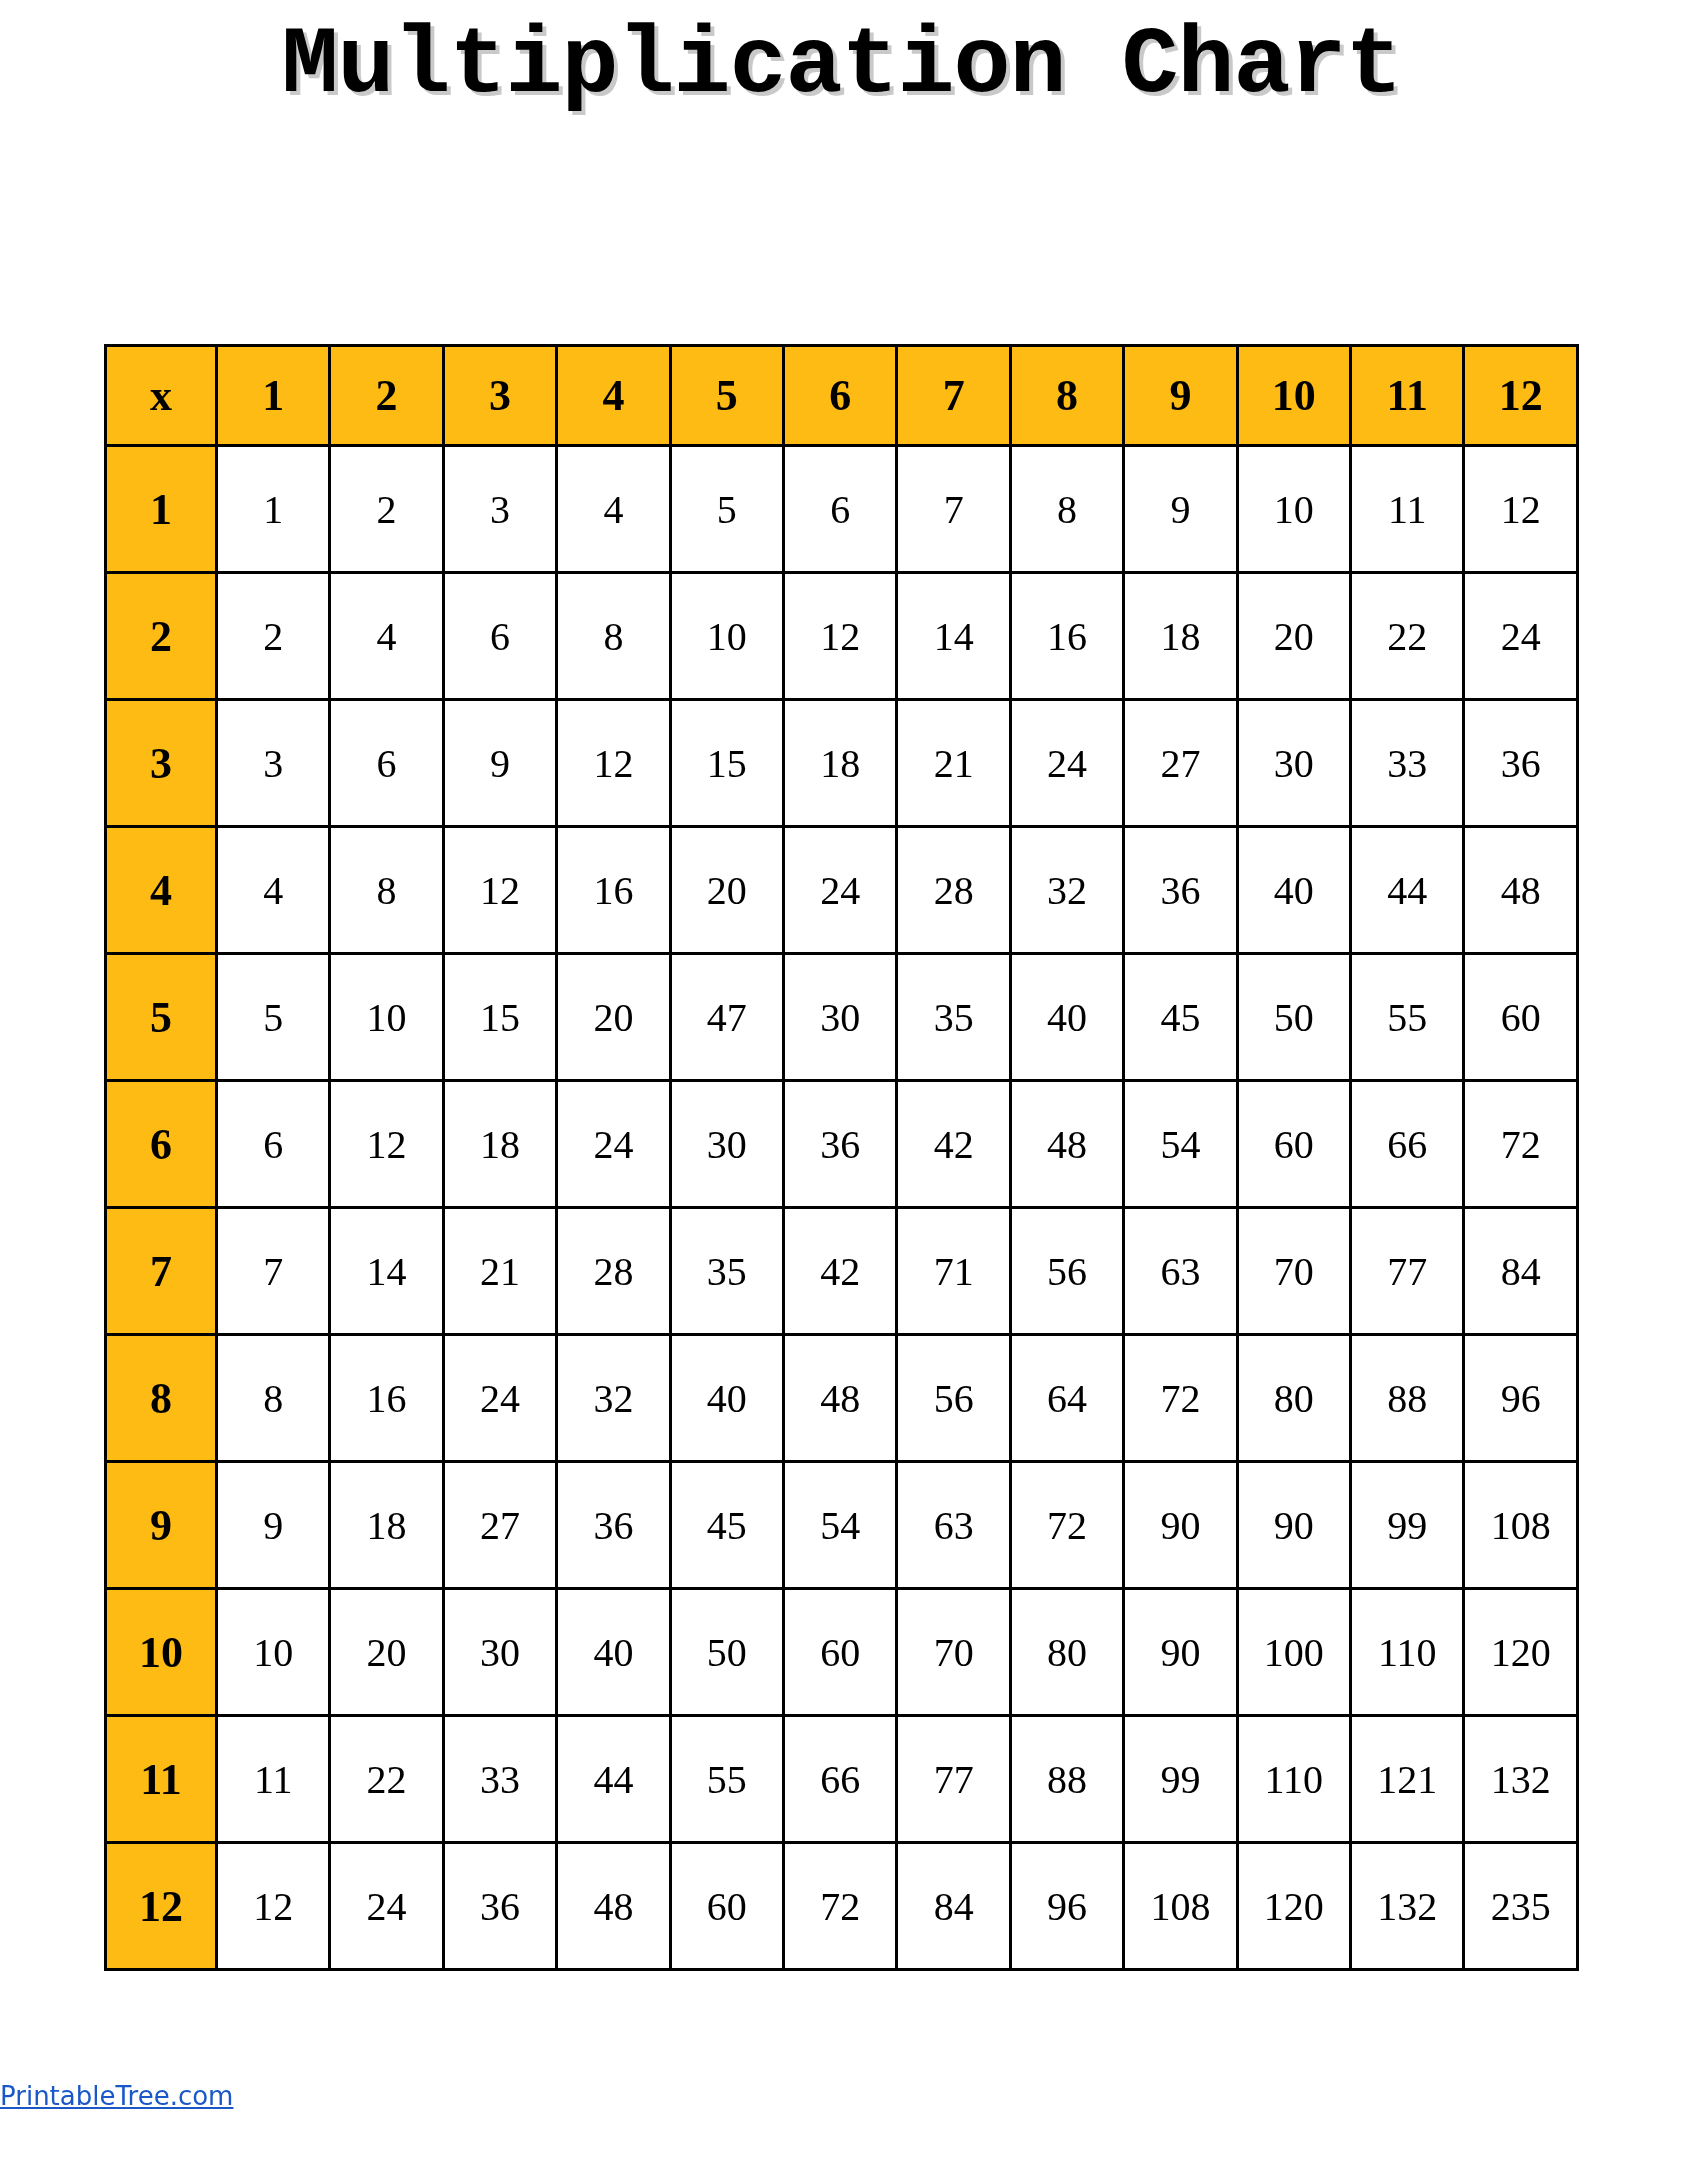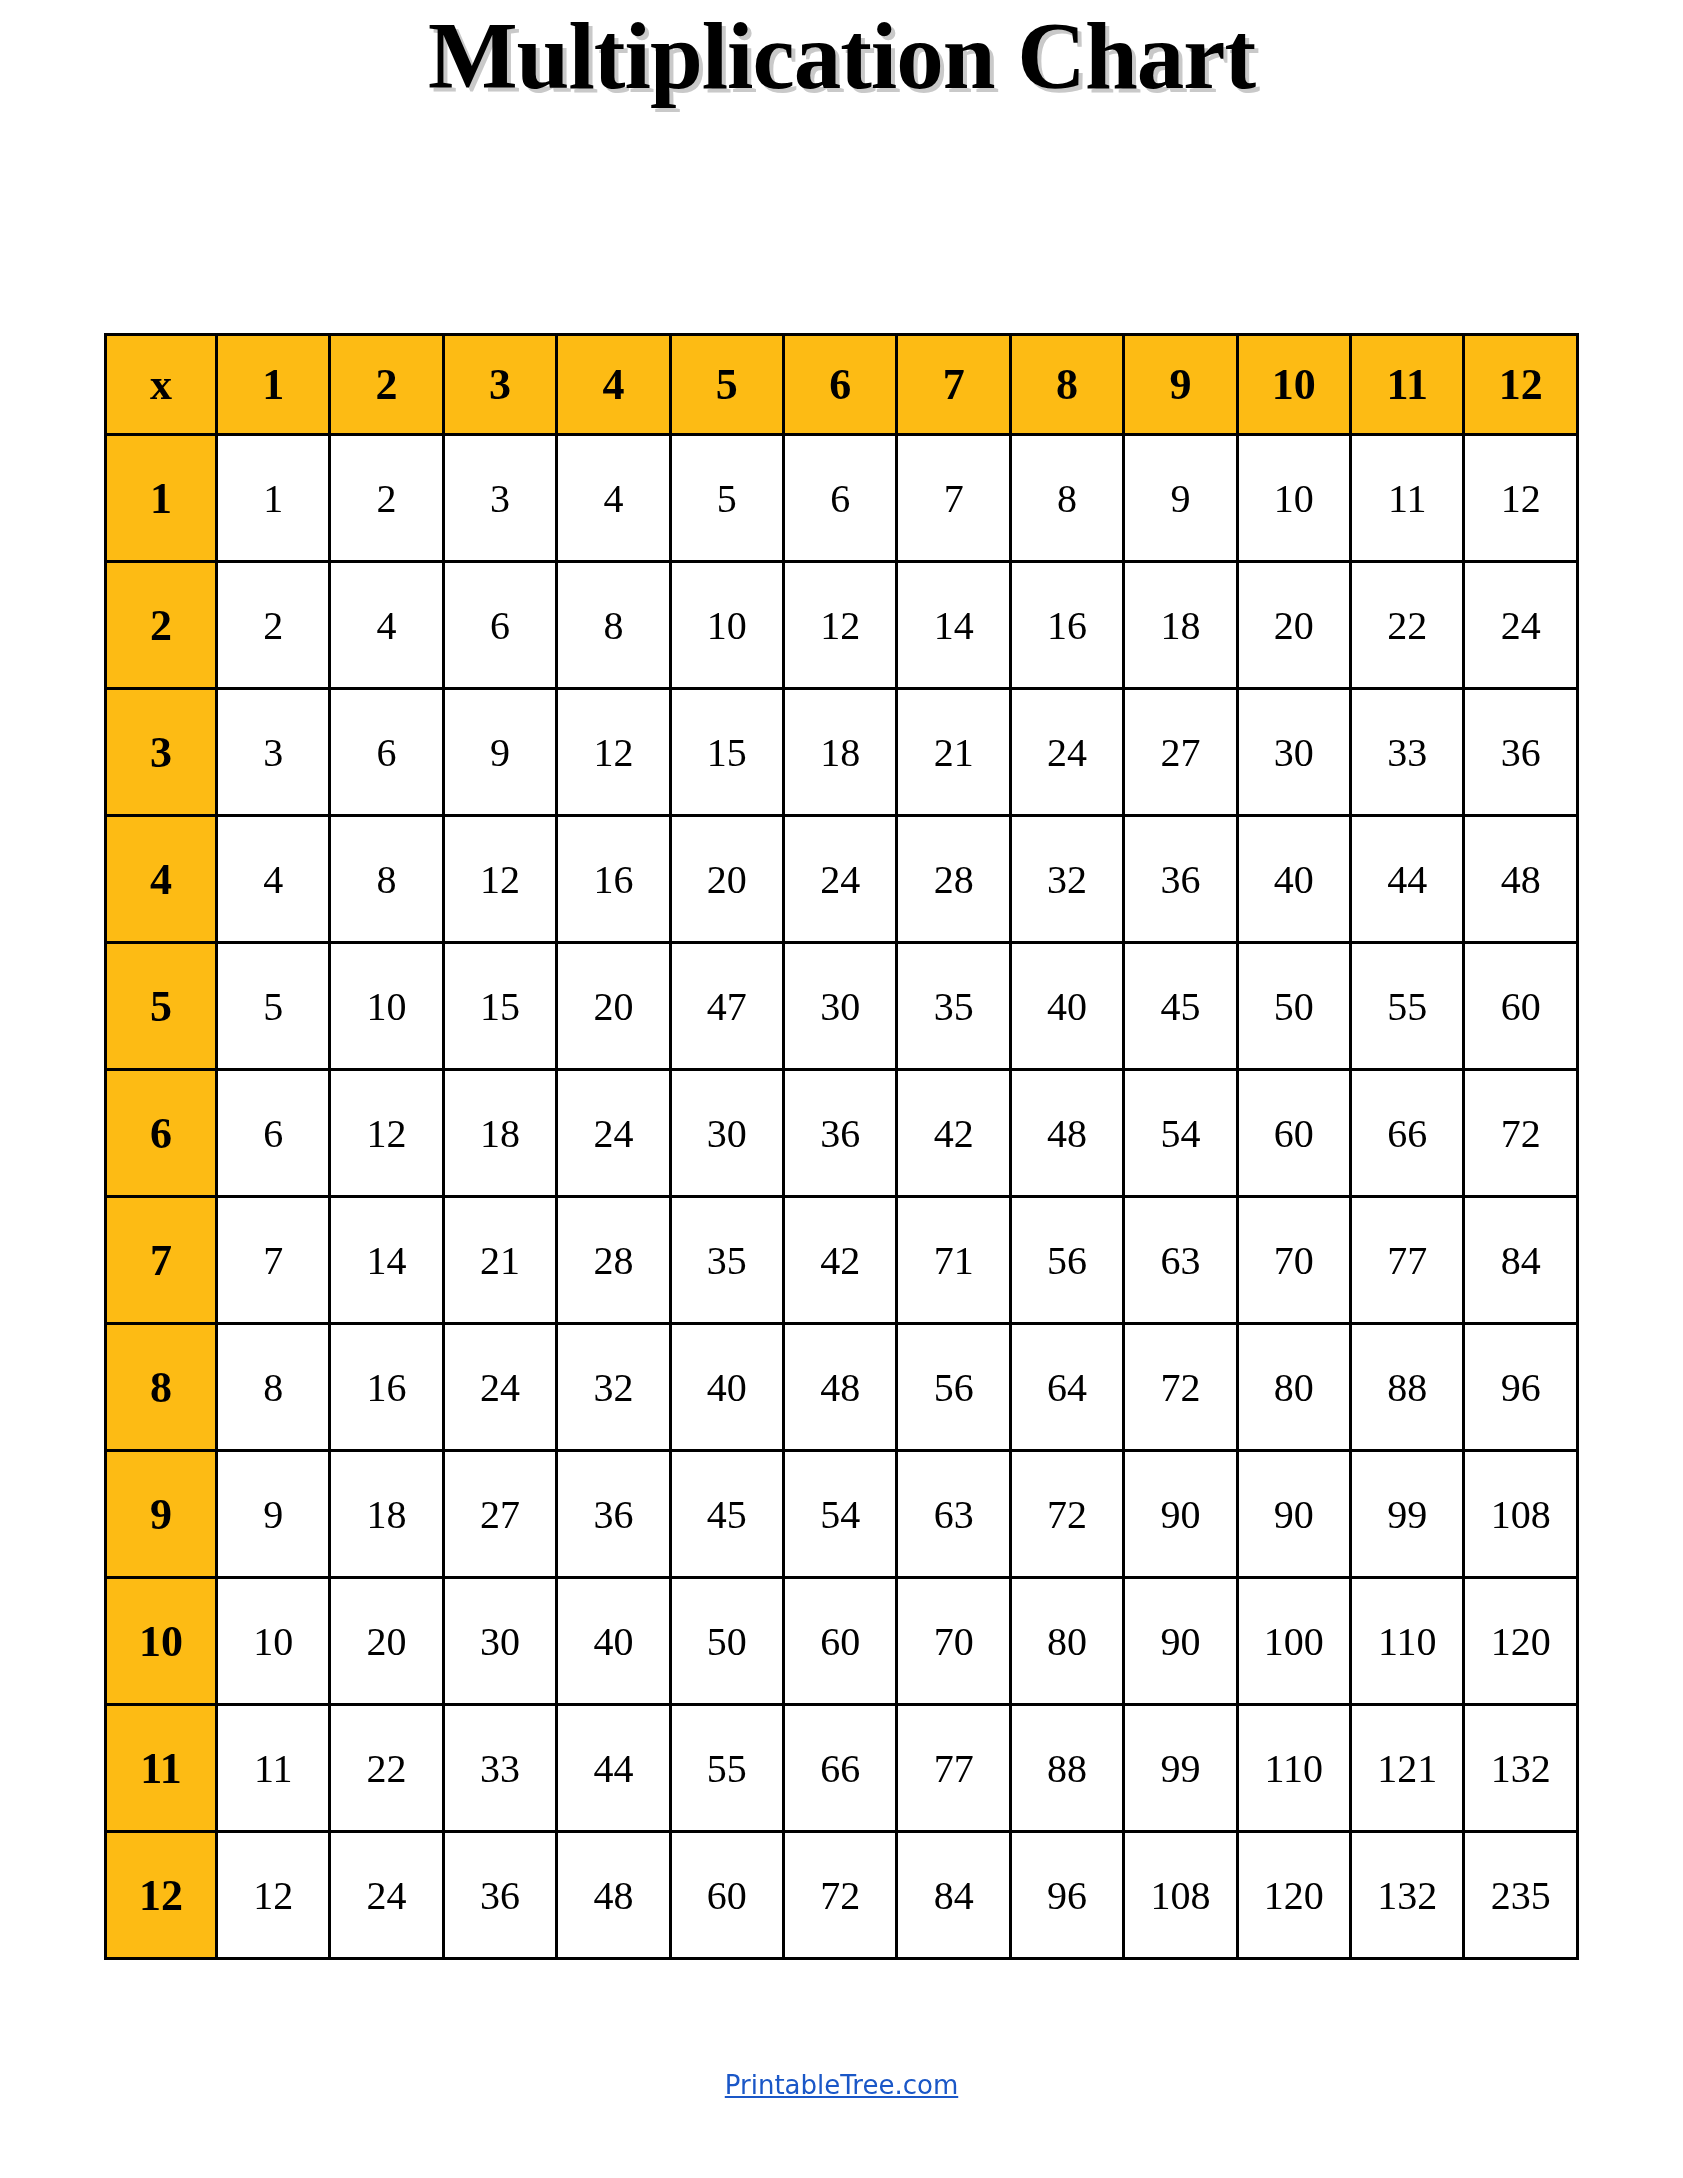--- a/index.html
+++ b/index.html
@@ -15,26 +15,26 @@
     overflow: hidden;
   }
   .page {
     width: 1683px;
     height: 2178px;
     position: relative;
     box-sizing: border-box;
   }
   .title {
     text-align: center;
-    font-family: Liberation Serif, serif;
+    font-family: Liberation Mono, monospace;
     font-weight: bold;
     font-size: 95px;
     color: #000000;
     letter-spacing: -1px;
-    margin: 1px;
+    margin: 12px;
     text-shadow: 4px 4px 0 #c9c9c9;
   }
   .table-wrap {
     position: absolute;
     left: 104px;
     top: 332px;
     width: 1475px;
   }
   table.mchart {
     border-collapse: collapse;
@@ -65,21 +65,20 @@
     height: 97px;
   }
   table.mchart col.firstcol {
     width: 111px;
   }
   .footer {
     position: absolute;
     left: 0;
     right: 0;
     top: 2069px;
-    text-align: center;
   }
   .footer a {
     font-family: "DejaVu Sans", sans-serif;
     font-size: 26px;
     color: #1a57c7;
     text-decoration: underline;
   }
 </style>
 </head>
 <body>

